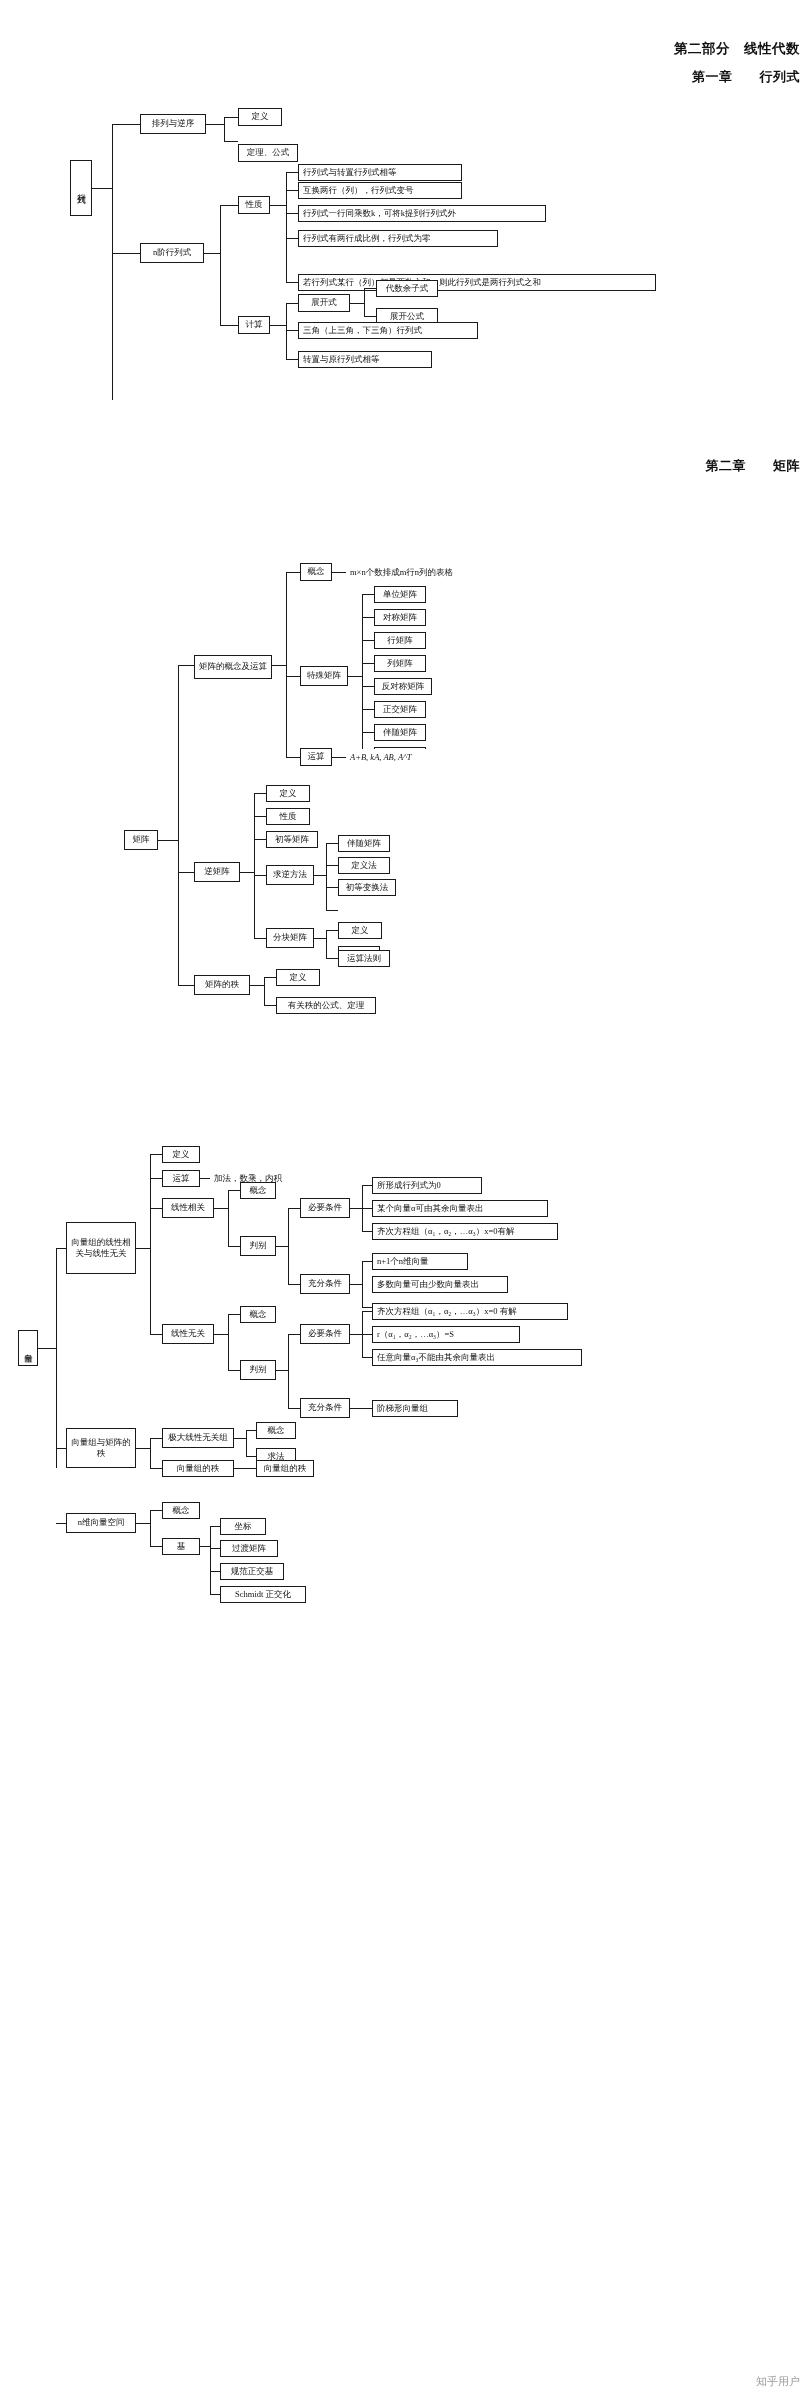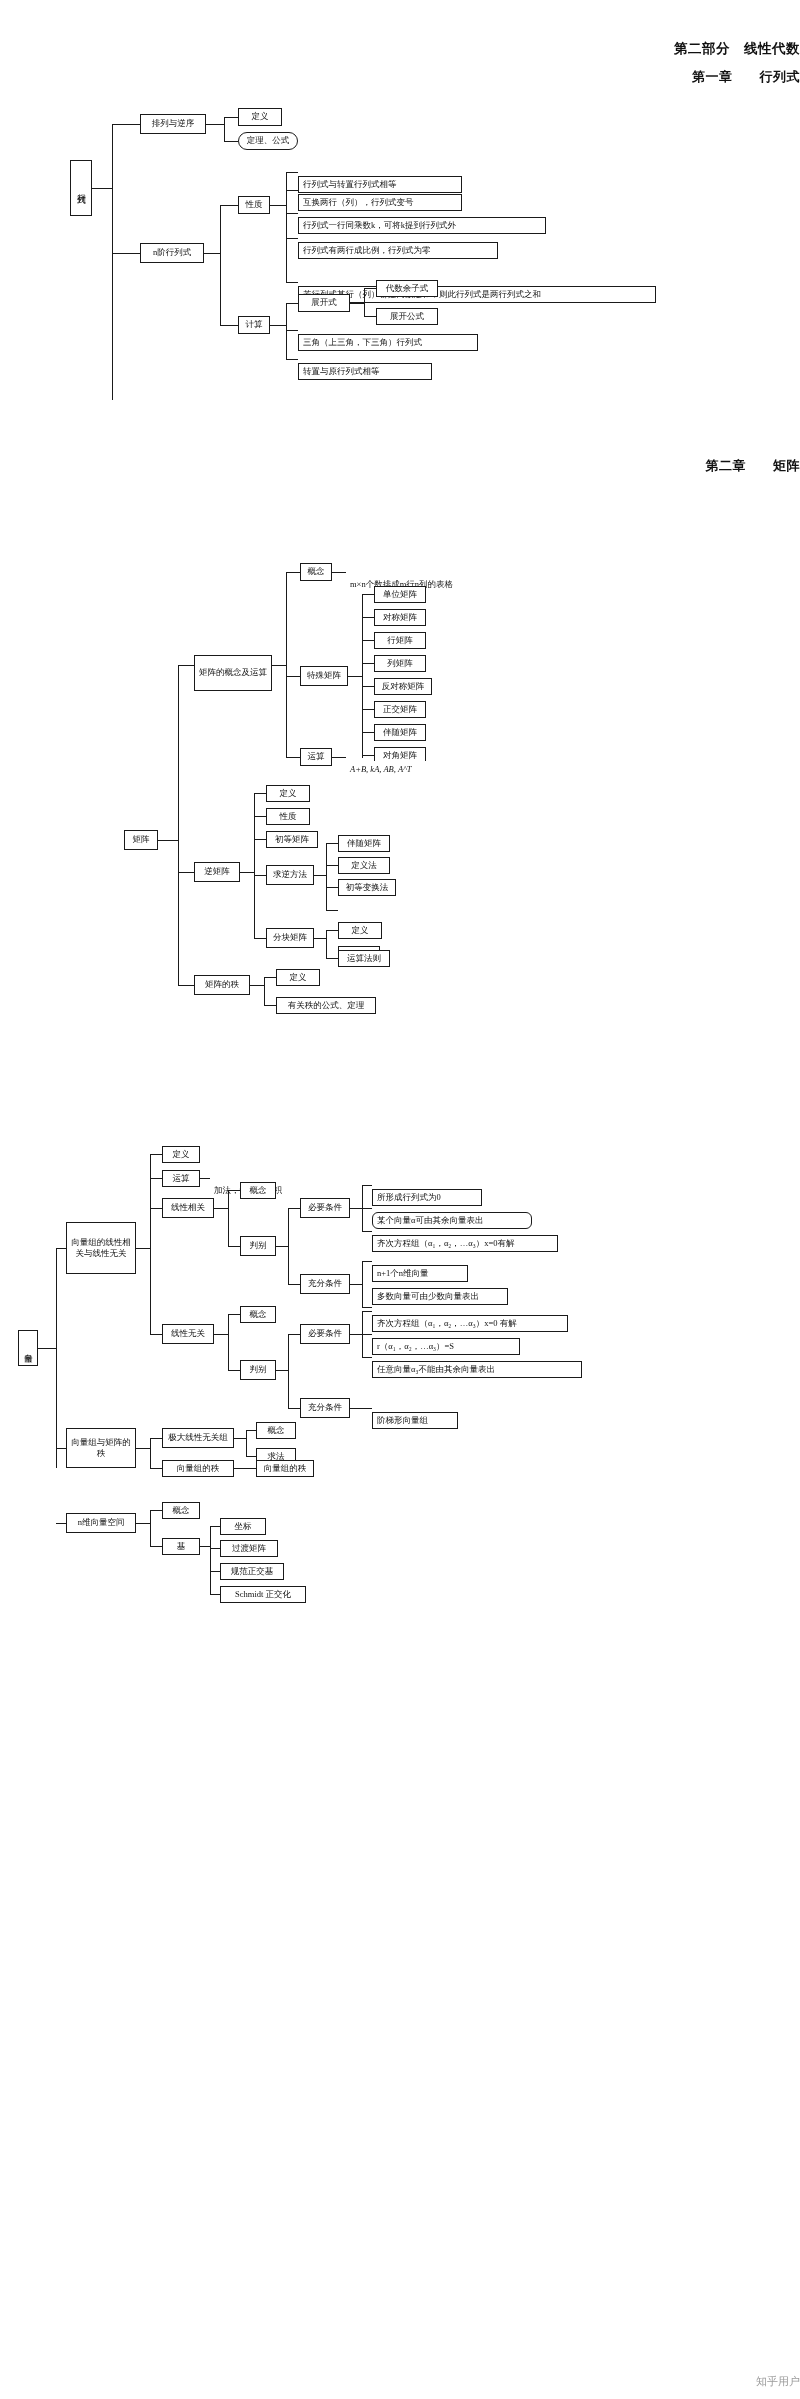--- a/index.html
+++ b/index.html
@@ -35,21 +35,21 @@
     white-space:nowrap;
     font-family:"Liberation Serif","DejaVu Serif",serif;
   }
   .node.vert{
     writing-mode:vertical-rl;
     text-orientation:upright;
     letter-spacing:1px;
     white-space:nowrap;
     padding:3px 1px;
   }
-  .node.left{justify-content:flex-start;padding-left:4px;margin-top:12px;}
+  .node.left{justify-content:flex-start;padding-left:4px;}
   .node.ital{font-style:normal;}
 
   .hline{position:absolute;height:0;border-top:1.1px solid #1a1a1a;}
   .vline{position:absolute;width:0;border-left:1.1px solid #1a1a1a;}
 
   .watermark{
     position:absolute;right:0;bottom:10px;
     font-size:11px;color:#9a9a9a;
     font-family:"Liberation Sans","DejaVu Sans",sans-serif;
   }
@@ -70,21 +70,21 @@
     <div class="hline" style="left:92px;top:188px;width:20px;"></div>
     <div class="vline" style="left:112px;top:124px;height:276px;"></div>
 
     <div class="hline" style="left:112px;top:124px;width:28px;"></div>
     <div class="node" style="left:140px;top:114px;width:66px;height:20px;">排列与逆序</div>
     <div class="hline" style="left:206px;top:124px;width:18px;"></div>
     <div class="vline" style="left:224px;top:117px;height:24px;"></div>
     <div class="hline" style="left:224px;top:117px;width:14px;"></div>
     <div class="hline" style="left:224px;top:141px;width:14px;"></div>
     <div class="node" style="left:238px;top:108px;width:44px;height:18px;">定义</div>
-    <div class="node" style="left:238px;top:132px;width:60px;height:18px;border-radius:9px;">定理、公式</div>
+    <div class="node" style="left:238px;top:144px;width:60px;height:18px;">定理、公式</div>
 
     <div class="hline" style="left:112px;top:253px;width:28px;"></div>
     <div class="node ital" style="left:140px;top:243px;width:64px;height:20px;">
       <span>n阶行列式</span>
     </div>
     <div class="hline" style="left:204px;top:253px;width:16px;"></div>
     <div class="vline" style="left:220px;top:205px;height:120px;"></div>
 
     <div class="hline" style="left:220px;top:205px;width:18px;"></div>
     <div class="node" style="left:238px;top:196px;width:32px;height:18px;">性质</div>
@@ -130,21 +130,21 @@
 
   <div class="h-chap" style="top:457px;">第二章　　矩阵</div>
 
   <div class="diagram">
 
     <div class="node" style="left:124px;top:830px;width:34px;height:20px;">矩阵</div>
     <div class="hline" style="left:158px;top:840px;width:20px;"></div>
     <div class="vline" style="left:178px;top:665px;height:320px;"></div>
 
     <div class="hline" style="left:178px;top:665px;width:16px;"></div>
-    <div class="node" style="left:194px;top:655px;width:78px;height:36px;">矩阵的概念及运算</div>
+    <div class="node" style="left:194px;top:655px;width:78px;height:24px;">矩阵的概念及运算</div>
     <div class="hline" style="left:272px;top:665px;width:14px;"></div>
     <div class="vline" style="left:286px;top:572px;height:185px;"></div>
 
     <div class="hline" style="left:286px;top:572px;width:14px;"></div>
     <div class="node" style="left:300px;top:563px;width:32px;height:18px;">概念</div>
     <div class="hline" style="left:332px;top:572px;width:14px;"></div>
     <div class="node left" style="left:346px;top:564px;width:146px;height:17px;border:none;">m×n个数排成m行n列的表格</div>
 
     <div class="hline" style="left:286px;top:676px;width:14px;"></div>
     <div class="node" style="left:300px;top:666px;width:48px;height:20px;">特殊矩阵</div>
@@ -250,21 +250,21 @@
     <div class="hline" style="left:276px;top:1246px;width:12px;"></div>
     <div class="vline" style="left:288px;top:1208px;height:76px;"></div>
 
     <div class="hline" style="left:288px;top:1208px;width:12px;"></div>
     <div class="node" style="left:300px;top:1198px;width:50px;height:20px;">必要条件</div>
     <div class="hline" style="left:350px;top:1208px;width:12px;"></div>
     <div class="vline" style="left:362px;top:1185px;height:46px;"></div>
     <div class="hline" style="left:362px;top:1185px;width:10px;"></div>
     <div class="node left" style="left:372px;top:1177px;width:110px;height:17px;">所形成行列式为0</div>
     <div class="hline" style="left:362px;top:1208px;width:10px;"></div>
-    <div class="node left" style="left:372px;top:1200px;width:160px;height:17px;border-radius:6px;">某个向量α可由其余向量表出</div>
+    <div class="node left" style="left:372px;top:1200px;width:176px;height:17px;">某个向量α可由其余向量表出</div>
     <div class="hline" style="left:362px;top:1231px;width:10px;"></div>
     <div class="node left" style="left:372px;top:1223px;width:186px;height:17px;">齐次方程组（α₁，α₂，…α₃）x=0有解</div>
 
     <div class="hline" style="left:288px;top:1284px;width:12px;"></div>
     <div class="node" style="left:300px;top:1274px;width:50px;height:20px;">充分条件</div>
     <div class="hline" style="left:350px;top:1284px;width:12px;"></div>
     <div class="vline" style="left:362px;top:1261px;height:46px;"></div>
     <div class="hline" style="left:362px;top:1261px;width:10px;"></div>
     <div class="node left" style="left:372px;top:1253px;width:96px;height:17px;">n+1个n维向量</div>
     <div class="hline" style="left:362px;top:1307px;width:10px;"></div>

